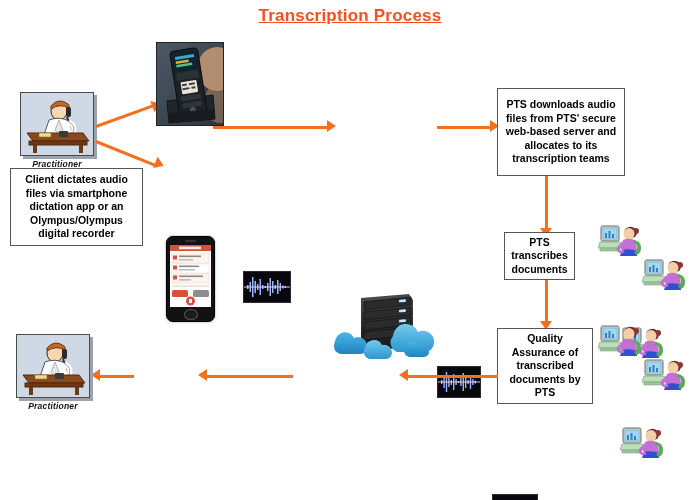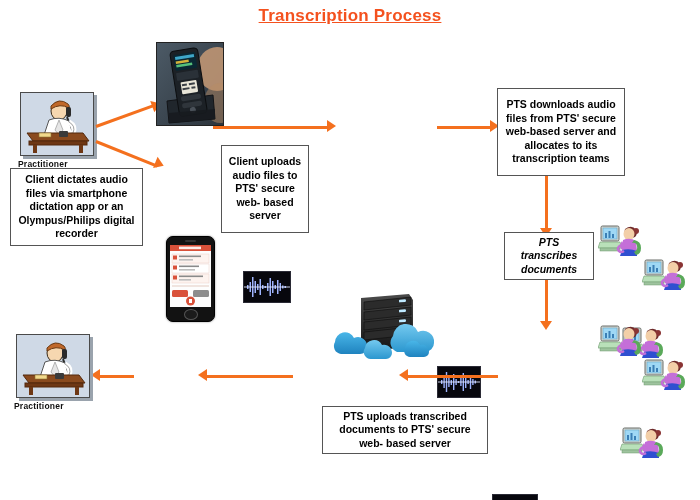--- a/index.html
+++ b/index.html
@@ -32,21 +32,21 @@
   .arrow-h, .arrow-v{background:#F4701E;}
   .arrow-h{height:3px;}
   .arrow-v{width:3px;}
   .head{position:absolute;width:0;height:0;}
   .head-r{border-top:6px solid transparent;border-bottom:6px solid transparent;border-left:9px solid #F4701E;}
   .head-l{border-top:6px solid transparent;border-bottom:6px solid transparent;border-right:9px solid #F4701E;}
   .head-d{border-left:6px solid transparent;border-right:6px solid transparent;border-top:9px solid #F4701E;}
   .arrow-diag{transform-origin:0 50%;}
 
   
-  .pract-wrap{}
+  .pract-wrap{text-align:center;font-style:italic;}
   .pract-frame{
     border:1px solid #4a4a4a;background:#c9d4e2;
     box-shadow:3px 3px 0 #9aa3ad;position:relative;overflow:hidden;
   }
   .pract-label{
     font-size:8.5px;font-weight:bold;color:#111;margin-top:3px;letter-spacing:.2px;
   }
 
   
   .wave{
@@ -103,21 +103,21 @@
         <rect x="12" y="52" width="4" height="8" fill="#6e3714"></rect>
         <rect x="58" y="52" width="4" height="8" fill="#6e3714"></rect>
 
         <rect x="18" y="40" width="12" height="4" fill="#f2d98c" stroke="#8a7230" stroke-width=".6"></rect>
         <rect x="38" y="38" width="9" height="6" rx="1" fill="#3a3a3a"></rect>
       </svg>
     </div>
     <div class="pract-label">Practitioner</div>
   </div>
 
-  <div class="abs pbox" style="left:10px;top:168px;width:133px;height:78px;">Client dictates audio files via smartphone dictation app or an Olympus/Philips digital recorder</div>
+  <div class="abs pbox" style="left:10px;top:168px;width:133px;height:78px;">Client dictates audio files via smartphone dictation app or an Olympus/Olympus digital recorder</div>
 
   <div class="abs arrow-h arrow-diag" style="left:96px;top:125px;width:62px;transform:rotate(-20deg);"></div>
   <div class="abs head head-r" style="left:152px;top:99px;transform:rotate(-20deg);"></div>
 
   <div class="abs arrow-h arrow-diag" style="left:96px;top:140px;width:66px;transform:rotate(22deg);"></div>
   <div class="abs head head-r" style="left:155px;top:158px;transform:rotate(22deg);"></div>
 
   <div class="abs recorder" style="left:156px;top:42px;width:66px;height:82px;">
     <svg viewBox="0 0 66 82" width="66" height="82">
       <defs>
@@ -180,21 +180,20 @@
         <rect x="2" y="45" width="16" height="7" rx="1.5" fill="#d9513a"></rect>
         <rect x="23" y="45" width="16" height="7" rx="1.5" fill="#8d8d8d"></rect>
         <circle cx="20.5" cy="56" r="4.5" fill="#d9513a"></circle>
         <rect x="19" y="54" width="3" height="4" fill="#fff"></rect>
       </svg>
     </div>
     <div style="position:absolute;left:18px;top:2.5px;width:11px;height:2px;background:#333;border-radius:1px;"></div>
     <div class="phone-home" style="left:17px;top:72px;width:12px;height:9px;"></div>
   </div>
 
-  <div class="abs pbox" style="left:221px;top:145px;width:88px;height:88px;">Client uploads audio files to PTS' secure web- based server</div>
 
   <div class="abs wave" style="left:243px;top:101px;width:46px;height:30px;">
     <svg viewBox="0 0 46 30" width="46" height="30">
       <rect width="46" height="30" fill="#07070d"></rect>
       <g fill="#9fb4ff">
         <rect x="3" y="13" width="1.5" height="4"></rect>
           <rect x="5.5" y="10" width="1.5" height="10"></rect>
         <rect x="8" y="5" width="1.5" height="20"></rect>
           <rect x="10.5" y="9" width="1.5" height="12"></rect>
         <rect x="13" y="12" width="1.5" height="6"></rect>
@@ -308,21 +307,21 @@
         <rect x="28" y="9" width="1.4" height="12"></rect>
           <rect x="30.5" y="13" width="1.4" height="4"></rect>
         <rect x="33" y="8" width="1.4" height="14"></rect>
           <rect x="35.5" y="12" width="1.4" height="6"></rect>
         <rect x="38" y="13.5" width="1.4" height="3"></rect>
       </g>
       <rect x="0" y="14.4" width="44" height="1.2" fill="#dfe6ff" opacity=".75"></rect>
     </svg>
   </div>
 
-  <div class="abs pbox" style="left:504px;top:232px;width:90px;height:48px;font-style:italic;">PTS transcribes documents</div>
+  <div class="abs pbox" style="left:504px;top:232px;width:71px;height:48px;">PTS transcribes documents</div>
 
   <div class="abs" style="left:598px;top:222px;width:96px;height:72px;">
     <div class="abs tx" style="left:0;top:0;width:44px;height:34px;">
       <svg viewBox="0 0 44 34" width="44" height="34">
         <g>
           <rect x="3" y="4" width="18" height="15" rx="1.5" fill="#cfd3cf" stroke="#6b6f6b"></rect>
           <rect x="5" y="6" width="14" height="11" fill="#9fd8f5" stroke="#5d9fc0" stroke-width=".5"></rect>
           <g fill="#3b7fb5">
               <rect x="7" y="11" width="2" height="5"></rect>
               <rect x="10.5" y="9" width="2" height="7"></rect>
@@ -391,20 +390,21 @@
           <path d="M36 18 q7 1 7 8 q0 6 -5 7 l-2 -3 q4 -2 3 -6 q-1 -4 -5 -3 z" fill="#5aa95a"></path>
           <path d="M23 23 q-5 3 -2 6 q2 2 5 0" stroke="#c46fd8" stroke-width="2.5" fill="none"></path>
         </g>
       </svg>
     </div>
   </div>
 
   <div class="abs arrow-v" style="left:545px;top:280px;height:43px;"></div>
   <div class="abs head head-d" style="left:540px;top:321px;"></div>
 
+  <div class="abs pbox" style="left:497px;top:328px;width:96px;height:76px;">Quality Assurance of transcribed documents by PTS</div>
 
   <div class="abs" style="left:598px;top:322px;width:96px;height:72px;">
     <div class="abs tx" style="left:0;top:0;width:44px;height:34px;">
       <svg viewBox="0 0 44 34" width="44" height="34">
         <g>
           <rect x="3" y="4" width="18" height="15" rx="1.5" fill="#cfd3cf" stroke="#6b6f6b"></rect>
           <rect x="5" y="6" width="14" height="11" fill="#9fd8f5" stroke="#5d9fc0" stroke-width=".5"></rect>
           <g fill="#3b7fb5">
               <rect x="7" y="11" width="2" height="5"></rect>
               <rect x="10.5" y="9" width="2" height="7"></rect>
@@ -473,21 +473,20 @@
           <path d="M36 18 q7 1 7 8 q0 6 -5 7 l-2 -3 q4 -2 3 -6 q-1 -4 -5 -3 z" fill="#5aa95a"></path>
           <path d="M23 23 q-5 3 -2 6 q2 2 5 0" stroke="#c46fd8" stroke-width="2.5" fill="none"></path>
         </g>
       </svg>
     </div>
   </div>
 
   <div class="abs arrow-h" style="left:408px;top:375px;width:90px;"></div>
   <div class="abs head head-l" style="left:399px;top:369px;"></div>
 
-  <div class="abs pbox" style="left:322px;top:406px;width:166px;height:48px;">PTS uploads transcribed documents to PTS' secure web- based server</div>
 
   <div class="abs arrow-h" style="left:207px;top:375px;width:86px;"></div>
   <div class="abs head head-l" style="left:198px;top:369px;"></div>
 
   <div class="abs arrow-h" style="left:100px;top:375px;width:34px;"></div>
   <div class="abs head head-l" style="left:91px;top:369px;"></div>
 
   <div class="abs pract-wrap" style="left:14px;top:334px;width:78px;">
     <div class="pract-frame" style="width:72px;height:62px;margin:0 auto;">
       <svg viewBox="0 0 72 62" width="72" height="62">

